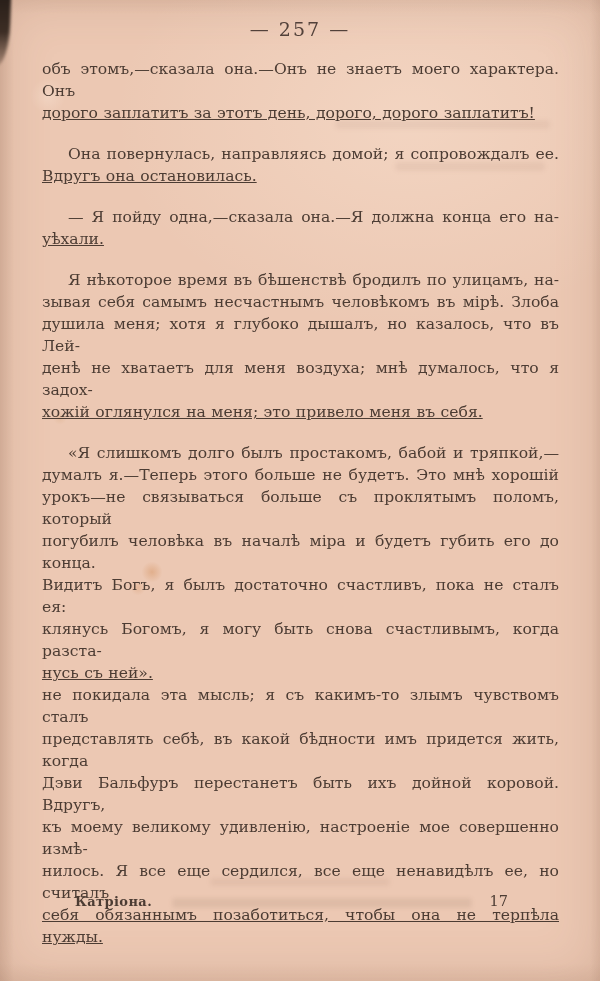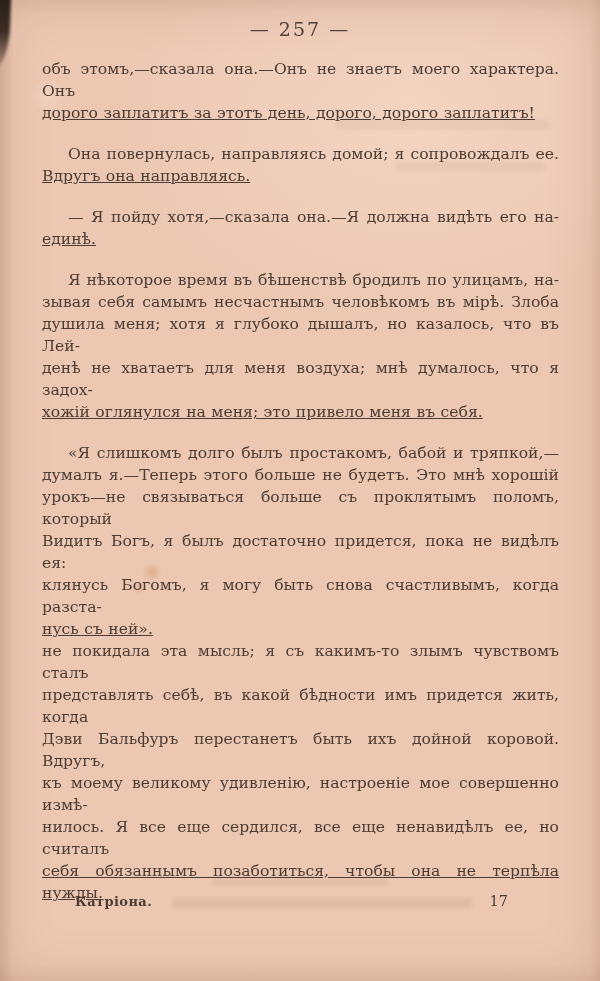--- a/index.html
+++ b/index.html
@@ -93,32 +93,33 @@
   <div class="ghost g2"></div>
   <div class="ghost g4"></div>
   <div class="ghost g3"></div>
 
   <div class="running-head">— 257 —</div>
 
   <div class="text-block">
       <div class="line">объ этомъ,—сказала она.—Онъ не знаетъ моего характера. Онъ</div>
       <div class="line end">дорого заплатитъ за этотъ день, дорого, дорого заплатитъ!</div>
       <div class="line par">Она повернулась, направляясь домой; я сопровождалъ ее.</div>
-      <div class="line end">Вдругъ она направляясь.</div>
-      <div class="line par">— Я пойду хотя,—сказала она.—Я должна видѣть его на-</div>
-      <div class="line end">единѣ.</div>
+      <div class="line end">Вдругъ она остановилась.</div>
+      <div class="line par">— Я пойду одна,—сказала она.—Я должна конца его на-</div>
+      <div class="line end">уѣхали.</div>
       <div class="line par">Я нѣкоторое время въ бѣшенствѣ бродилъ по улицамъ, на-</div>
       <div class="line">зывая себя самымъ несчастнымъ человѣкомъ въ мірѣ. Злоба</div>
       <div class="line">душила меня; хотя я глубоко дышалъ, но казалось, что въ Лей-</div>
       <div class="line">денѣ не хватаетъ для меня воздуха; мнѣ думалось, что я задох-</div>
       <div class="line end">хожій оглянулся на меня; это привело меня въ себя.</div>
       <div class="line par">«Я слишкомъ долго былъ простакомъ, бабой и тряпкой,—</div>
       <div class="line">думалъ я.—Теперь этого больше не будетъ. Это мнѣ хорошій</div>
       <div class="line">урокъ—не связываться больше съ проклятымъ поломъ, который</div>
-      <div class="line">Видитъ Богъ, я былъ достаточно придется, пока не видѣлъ ея:</div>
+      <div class="line">погубилъ человѣка въ началѣ міра и будетъ губить его до конца.</div>
+      <div class="line">Видитъ Богъ, я былъ достаточно счастливъ, пока не сталъ ея:</div>
       <div class="line">клянусь Богомъ, я могу быть снова счастливымъ, когда разста-</div>
       <div class="line end">нусь съ ней».</div>
       <div class="line">не покидала эта мысль; я съ какимъ-то злымъ чувствомъ сталъ</div>
       <div class="line">представлять себѣ, въ какой бѣдности имъ придется жить, когда</div>
       <div class="line">Дэви Бальфуръ перестанетъ быть ихъ дойной коровой. Вдругъ,</div>
       <div class="line">къ моему великому удивленію, настроеніе мое совершенно измѣ-</div>
       <div class="line">нилось. Я все еще сердился, все еще ненавидѣлъ ее, но считалъ</div>
       <div class="line end">себя обязаннымъ позаботиться, чтобы она не терпѣла нужды.</div>
     </div>
 

